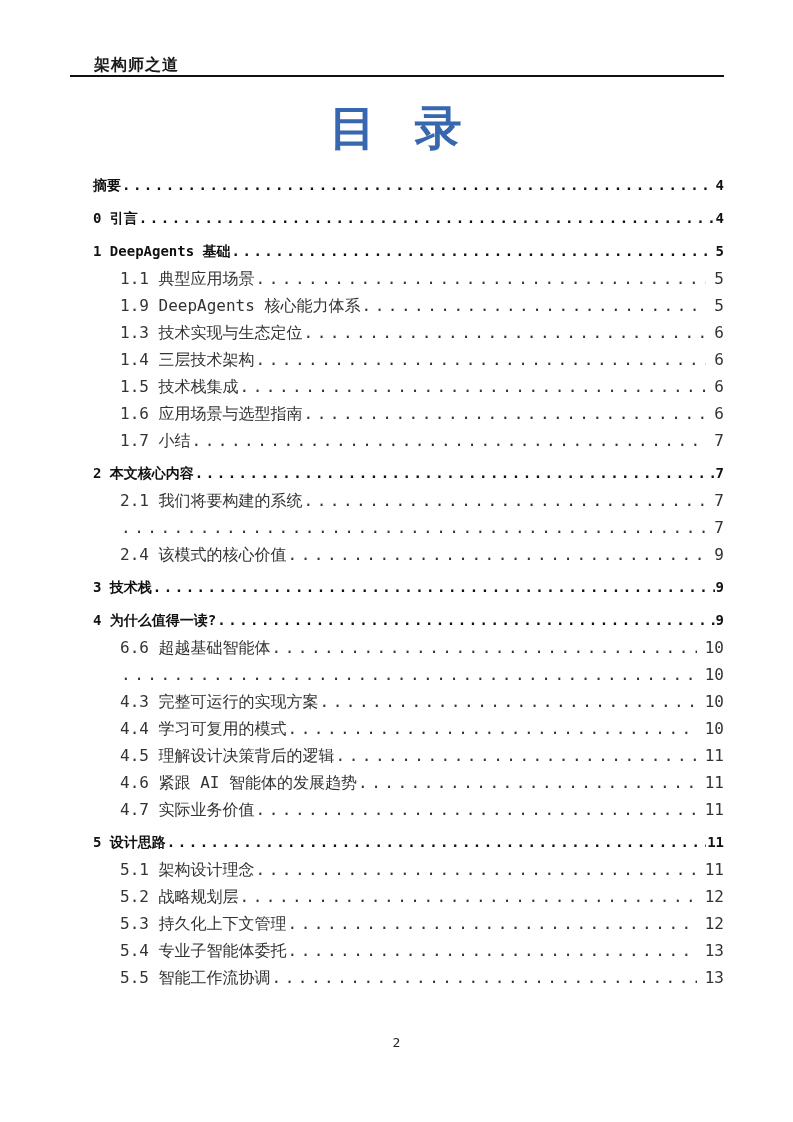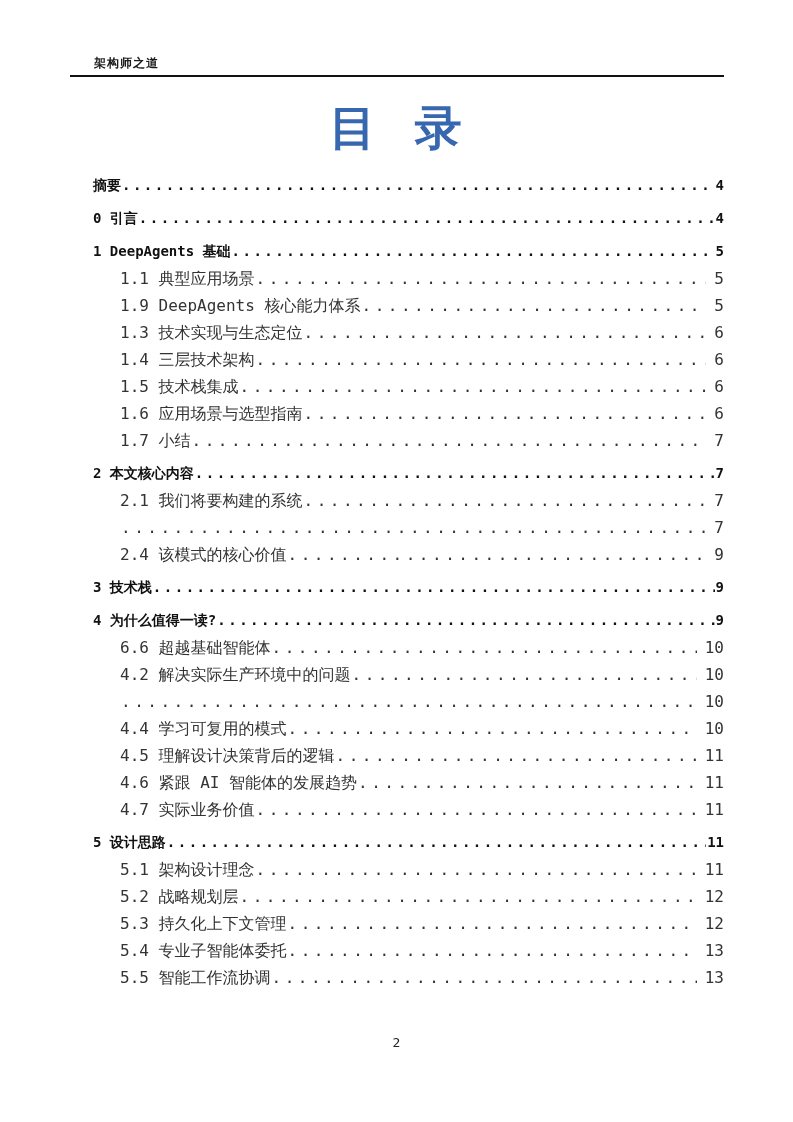--- a/index.html
+++ b/index.html
@@ -7,21 +7,21 @@
     position:relative;
     width:793px;height:1122px;
     background:#ffffff;
     overflow:hidden;
     font-family:"DejaVu Sans Mono","Liberation Mono",monospace,sans-serif;
     color:#1a1a1a;
     margin:0 auto;
   }
   .header-title{
     position:absolute;left:94px;top:55px;
-    font-size:12px;font-weight:bold;color:#1a1a1a;
+    font-size:16px;font-weight:bold;color:#1a1a1a;
     letter-spacing:1px;
   }
   .header-rule{
     position:absolute;left:70px;top:75px;
     width:654px;height:2px;background:#111111;
   }
   .doc-title{
     position:absolute;left:0;top:97px;width:100%;
     text-align:center;
     font-family:"DejaVu Sans","Liberation Sans",sans-serif;
@@ -152,25 +152,25 @@
       <span class="toc-label">4 为什么值得一读?</span>
       <span class="toc-leader"></span>
       <span class="toc-page">9</span>
     </div>
       <div class="toc-row lvl2">
       <span class="toc-label">6.6 超越基础智能体</span>
       <span class="toc-leader"></span>
       <span class="toc-page">10</span>
     </div>
       <div class="toc-row lvl2">
-      <span class="toc-label">4.2 解决实际生产环境中的问题</span>
-      <span class="toc-leader"></span>
-      <span class="toc-page">10</span>
-    </div>
-      <div class="toc-row lvl2">
+      <span class="toc-leader"></span>
+      <span class="toc-page">10</span>
+    </div>
+      <div class="toc-row lvl2">
+      <span class="toc-label">4.3 完整可运行的实现方案</span>
       <span class="toc-leader"></span>
       <span class="toc-page">10</span>
     </div>
       <div class="toc-row lvl2">
       <span class="toc-label">4.4 学习可复用的模式</span>
       <span class="toc-leader"></span>
       <span class="toc-page">10</span>
     </div>
       <div class="toc-row lvl2">
       <span class="toc-label">4.5 理解设计决策背后的逻辑</span>

